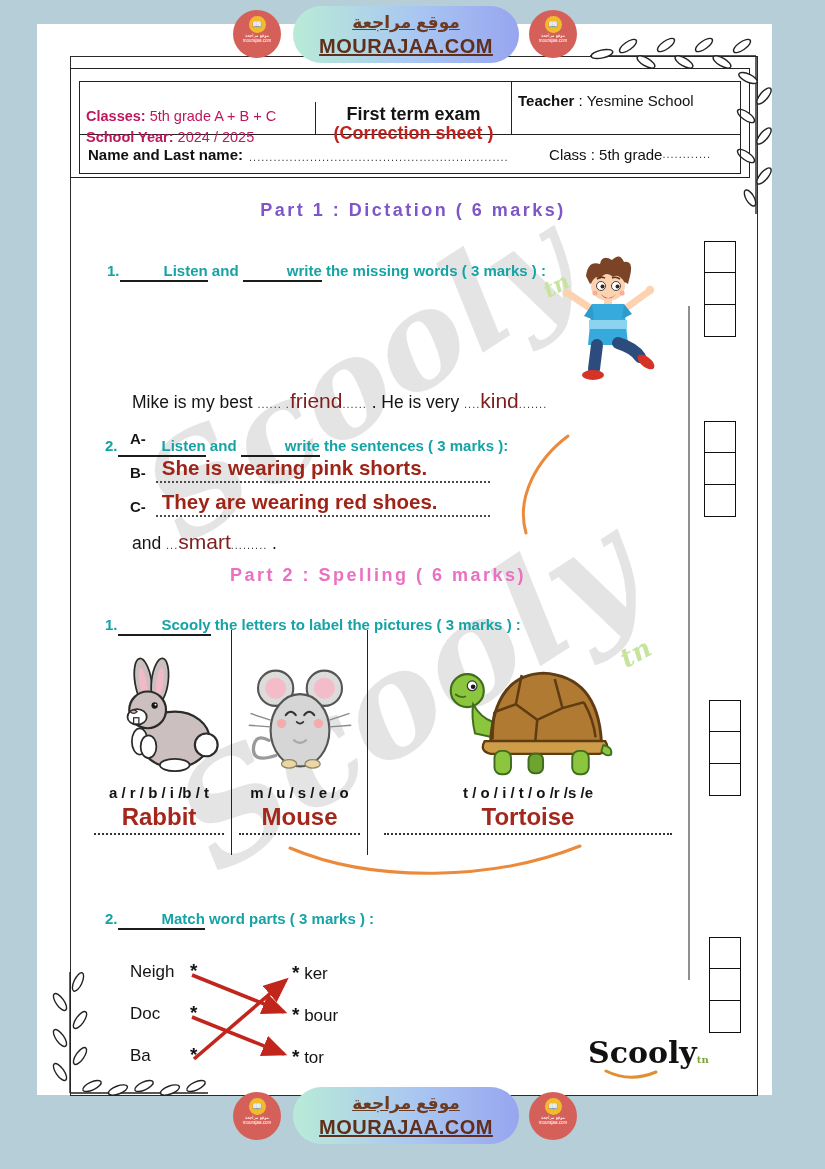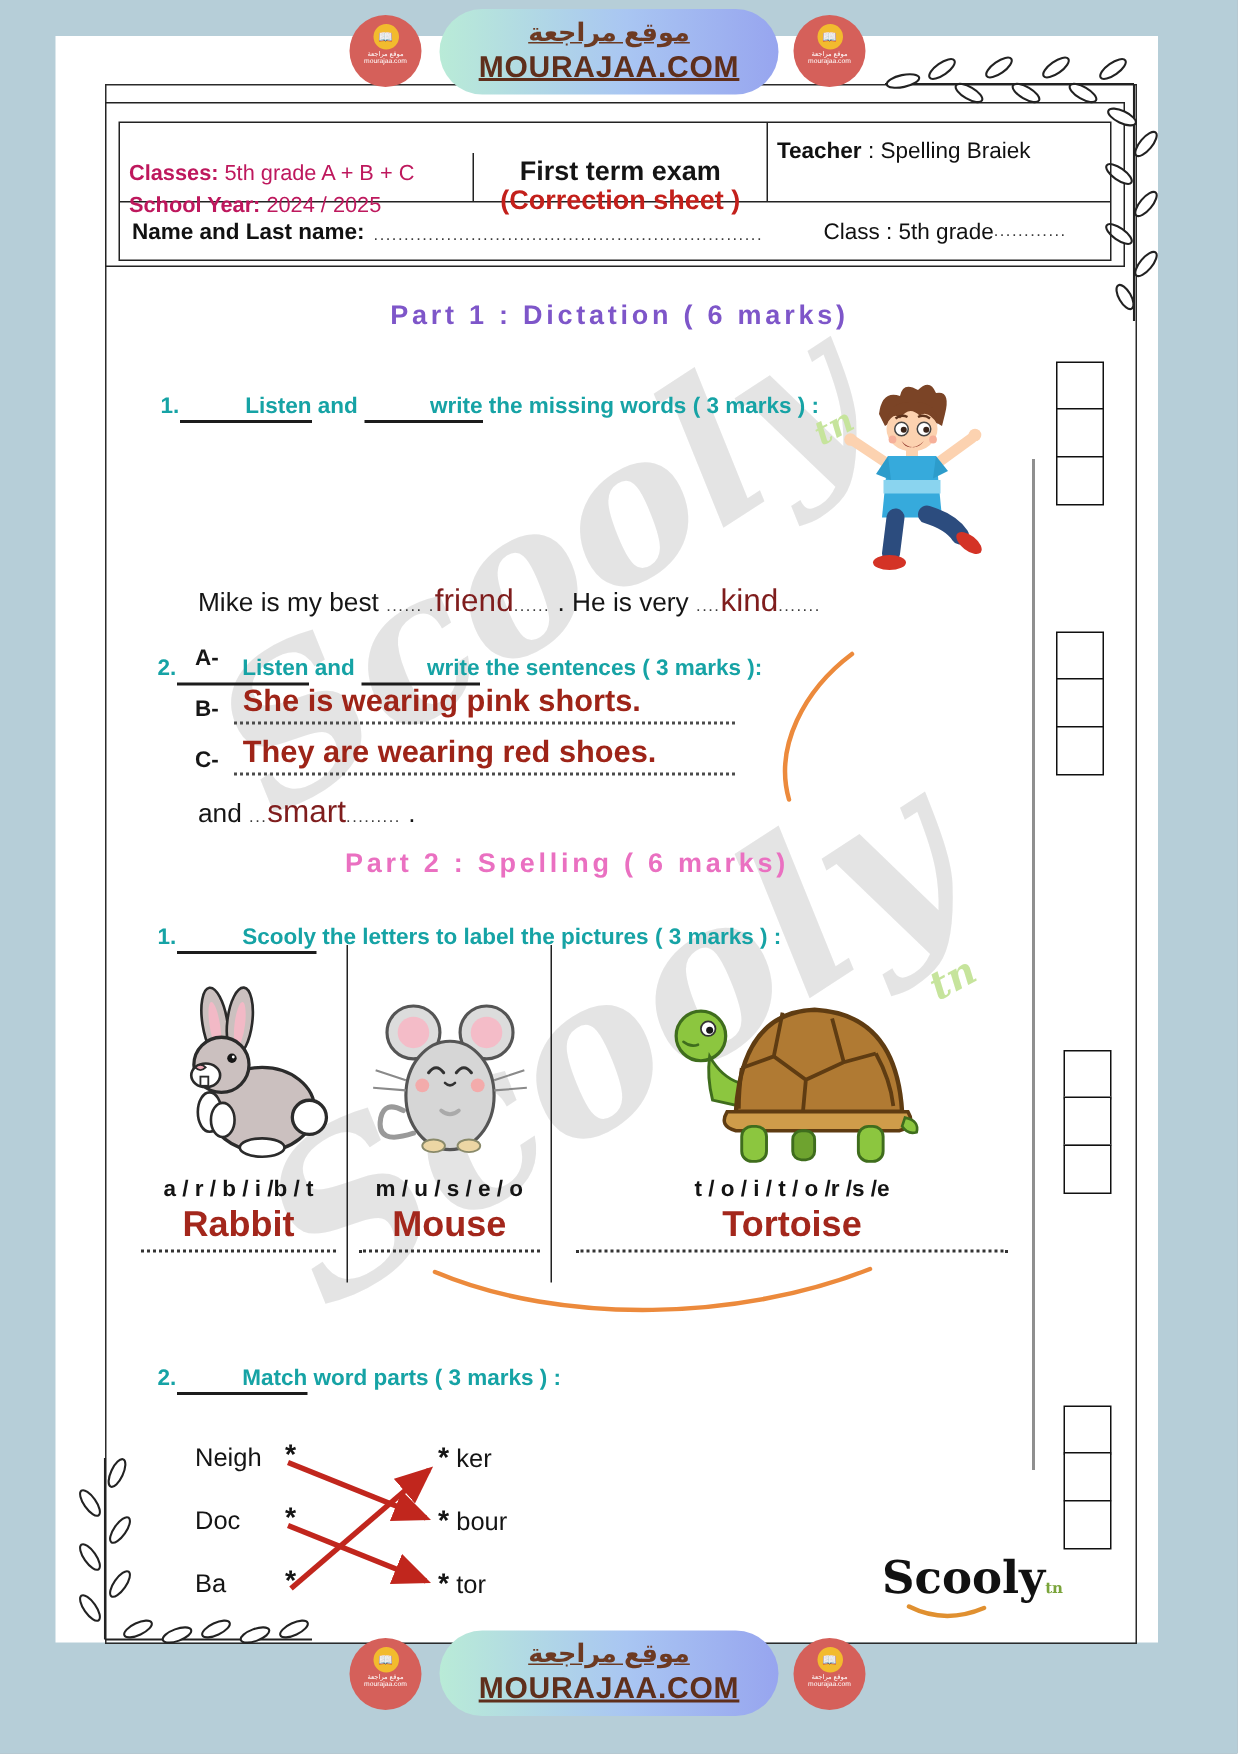--- a/index.html
+++ b/index.html
@@ -116,21 +116,21 @@
     <div class="hdr-row1">
       <div class="hc hc1">
         <div><span class="blab">Classes:</span><span> 5th grade A + B + C</span></div>
         <div><span class="blab">School Year:</span><span> 2024 / 2025</span></div>
       </div>
       <div class="hc hc2">
         <div class="exam-title">First term exam</div>
         <div class="exam-sub">(Correction sheet )</div>
       </div>
       <div class="hc hc3">
-        <span class="blab">Teacher </span><span>: Spelling Braiek</span>
+        <span class="blab">Teacher </span><span>: Yesmine School</span>
       </div>
     </div>
     <div class="hdr-row2">
       <span class="blab">Name and Last name:</span>
       <span class="dots name-dots">........................................................................................</span>
       <span style="margin-left:34px;">Class : 5th grade </span>
       <span class="dots">............</span>
     </div>
   </div>
 

